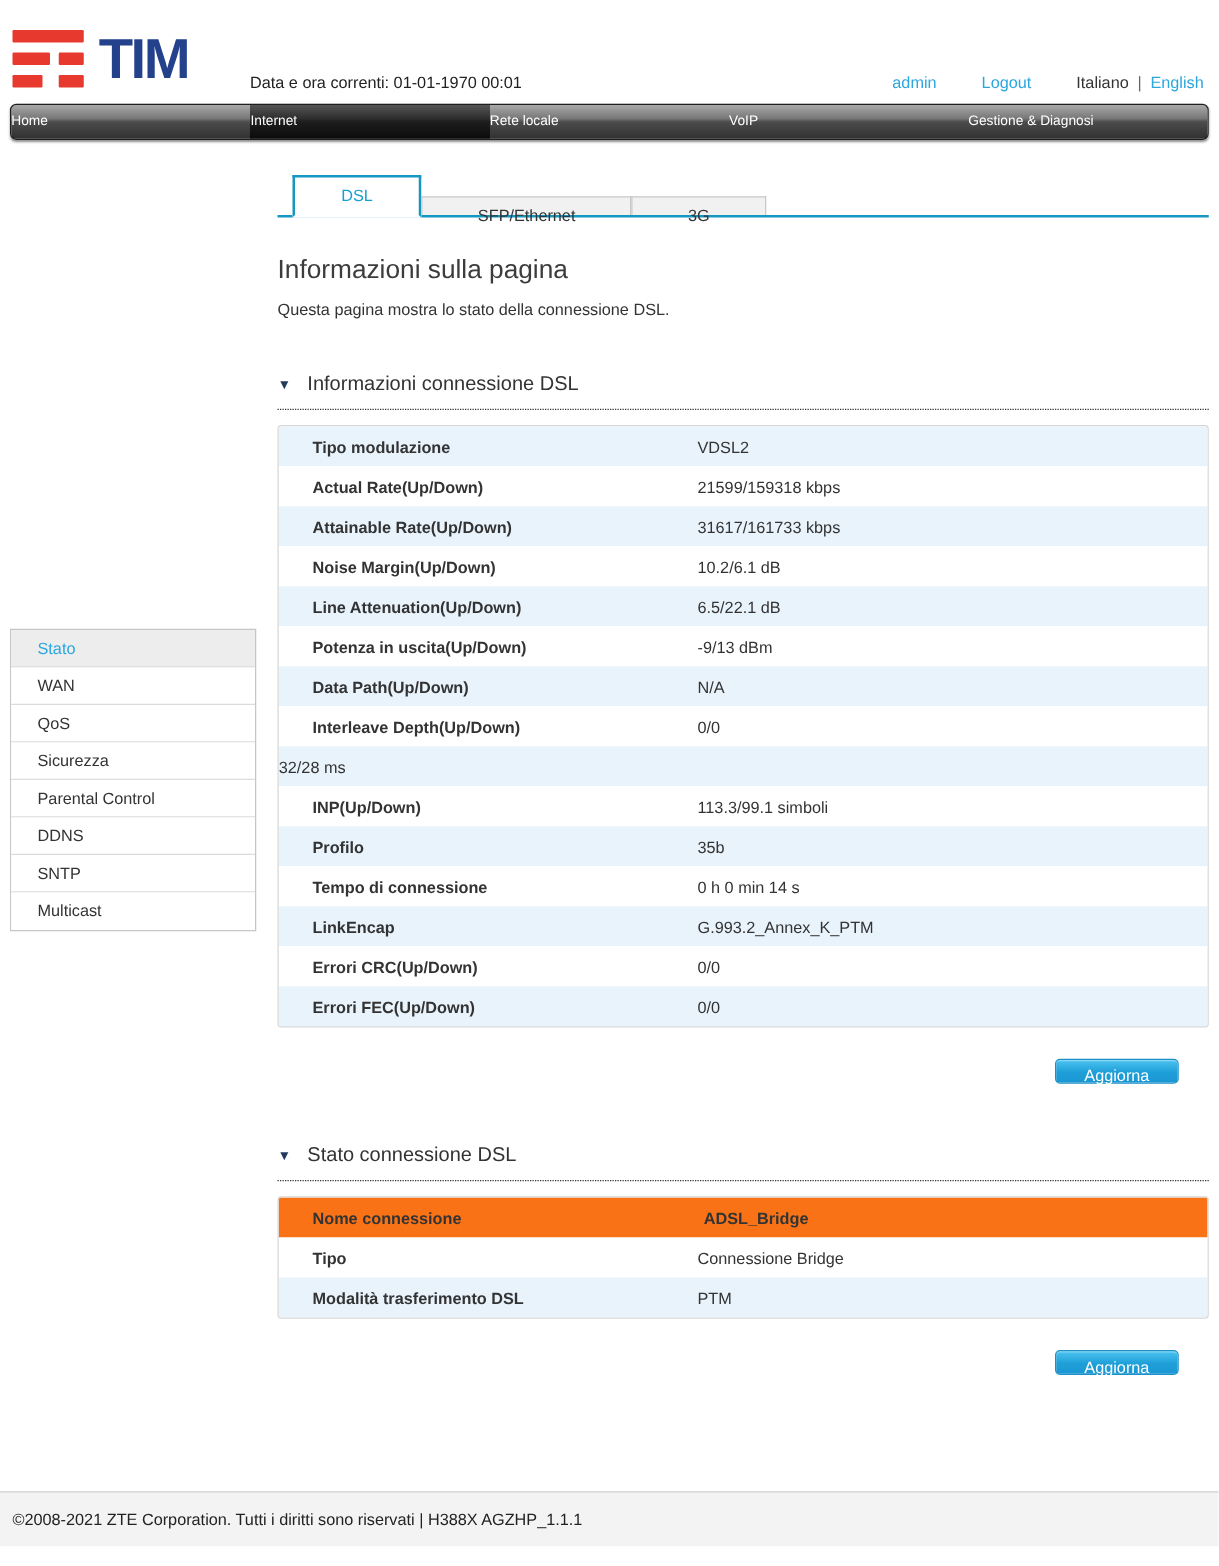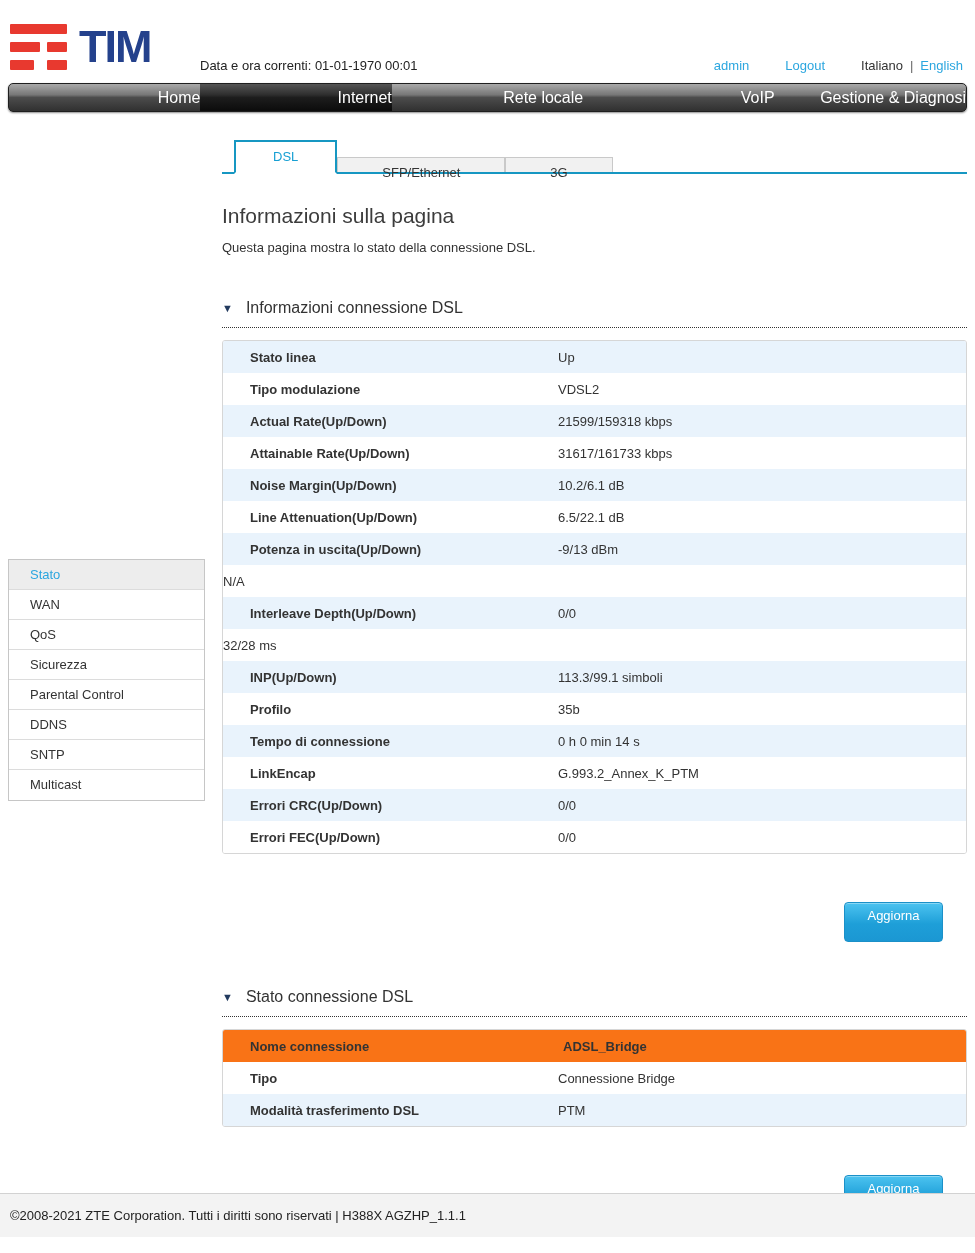--- a/index.html
+++ b/index.html
@@ -24,21 +24,21 @@
   .header-links .lnk { color:#2ba6df; cursor:pointer; }
   .header-links .sp18 { width:36px; }
   .lang-current { color:#333; }
   .lang-sep { color:#666; margin:0 7px; }
   
   .nav {
     margin:0 8px; height:29px; display:flex; border-radius:5px; overflow:hidden;
     background:linear-gradient(180deg,#a9a9a9 0%,#777 40%,#4c4c4c 50%,#333 95%);
     border:1px solid #1f1f1f; box-shadow:0 1px 2px rgba(0,0,0,.45);
   }
-  .nav-item { flex:1; text-align:right; line-height:27px; color:#fff; font-size:16px; cursor:pointer; }
+  .nav-item { flex:1; text-align:left; line-height:27px; color:#fff; font-size:11px; cursor:pointer; }
   .nav-item.active { background:linear-gradient(180deg,#555 0%,#2e2e2e 40%,#1d1d1d 50%,#0d0d0d 95%); }
   
   .content { display:flex; align-items:center; margin-top:28px; }
   .sidebar { width:197px; margin-left:8px; margin-top:5px; border:1px solid #c6c6c6; background:#fff; }
   .side-item { height:30px; line-height:29px; padding-left:21px; font-size:13px; color:#333; border-bottom:1px solid #dcdcdc; cursor:pointer; background:#fff; }
   .side-item:last-child { border-bottom:none; }
   .side-item.active { background:#ededed; color:#2ba6df; }
   .main { margin-left:17px; width:745px; }
   
   .tabs { display:flex; align-items:flex-end; border-bottom:2px solid #1697c2; padding-left:12px; height:34px; }
@@ -58,26 +58,25 @@
   .section-title { font-size:16px; color:#333; }
   .table { margin-top:12px; border:1px solid #d6d6d6; border-radius:3px; overflow:hidden; background:#fff; }
   .row { display:flex; height:32px; align-items:center; font-size:13px; background:#fff; }
   .table .row:nth-child(odd) { background:#e9f3fc; }
   .row .lbl { width:335px; padding-left:27px; font-weight:bold; color:#333; }
   .row .val { color:#333; }
   .table .row.row-header { background:#f97316; }
   .row.row-header .val { font-weight:bold; padding-left:5px; }
   .btn-bar { text-align:right; margin-top:25px; padding-right:24px; }
   .btn {
-    display:inline-block; min-width:99px; height:40px; line-height:26px; padding:0 14px;
+    display:inline-block; min-width:99px; height:20px; line-height:26px; padding:0 14px;
     text-align:center; color:#fff; font-size:13px; cursor:pointer;
     background:linear-gradient(180deg,#4cc3f0,#1e9fd8 55%,#1b97d3);
     border:1px solid #1b90c8; border-radius:4px;
     box-shadow:inset 0 1px 0 rgba(255,255,255,.35);
-    margin-top:23px;
   }
   
   .footer {
     position:absolute; left:0; top:1193px; width:975px; height:44px;
     background:#f3f3f3; border-top:1px solid #d2d2d2;
     line-height:43px; padding-left:10px; font-size:13px; color:#222;
   }
 </style>
 </head>
 <body>
@@ -142,24 +141,20 @@
 
     <div class="page-title">Informazioni sulla pagina</div>
     <div class="page-subtitle">Questa pagina mostra lo stato della connessione DSL.</div>
 
     <div class="section-header">
       <span class="tri">▼</span>
       <span class="section-title">Informazioni connessione DSL</span>
     </div>
     <div class="table">
         <div class="row">
-    <span class="lbl">Stato linea</span>
-    <span class="val">Up</span>
-  </div>
-        <div class="row">
     <span class="lbl">Tipo modulazione</span>
     <span class="val">VDSL2</span>
   </div>
         <div class="row">
     <span class="lbl">Actual Rate(Up/Down)</span>
     <span class="val">21599/159318 kbps</span>
   </div>
         <div class="row">
     <span class="lbl">Attainable Rate(Up/Down)</span>
     <span class="val">31617/161733 kbps</span>
@@ -170,20 +165,21 @@
   </div>
         <div class="row">
     <span class="lbl">Line Attenuation(Up/Down)</span>
     <span class="val">6.5/22.1 dB</span>
   </div>
         <div class="row">
     <span class="lbl">Potenza in uscita(Up/Down)</span>
     <span class="val">-9/13 dBm</span>
   </div>
         <div class="row">
+    <span class="lbl">Data Path(Up/Down)</span>
     <span class="val">N/A</span>
   </div>
         <div class="row">
     <span class="lbl">Interleave Depth(Up/Down)</span>
     <span class="val">0/0</span>
   </div>
         <div class="row">
     <span class="val">32/28 ms</span>
   </div>
         <div class="row">

